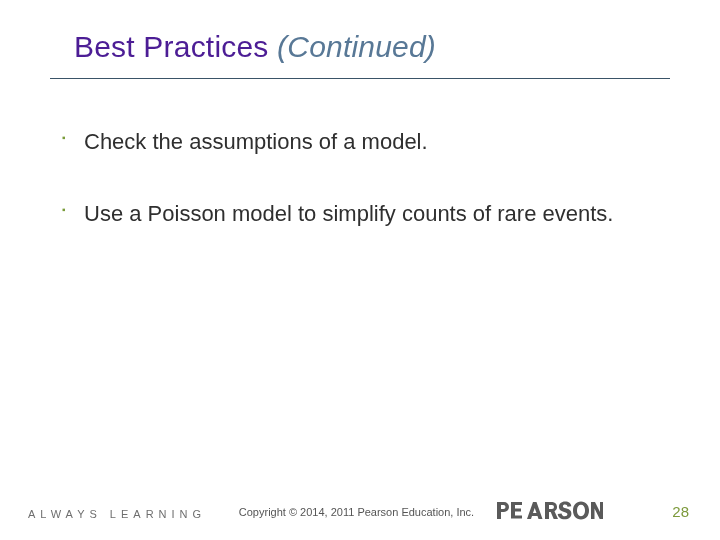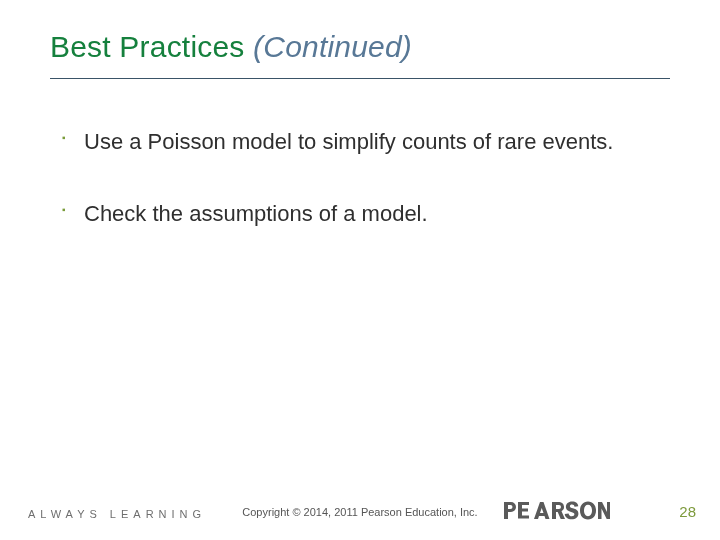--- a/index.html
+++ b/index.html
@@ -1,48 +1,48 @@
 <!DOCTYPE html>
 <html><head>
 <meta charset="utf-8">
 <style>
   * { margin: 0; padding: 0; box-sizing: border-box; }
   html, body { width: 720px; height: 540px; font-family: Arial, Helvetica, sans-serif; background: #fff; color: #333; overflow: hidden; }
   .slide { width: 720px; height: 540px; position: relative; }
   .title-block { position: absolute; top: 30px; left: 50px; }
   .title { font-size: 30px; font-weight: 400; letter-spacing: 0.2px; }
-  .title .t1 { color: #15803d; }
+  .title .t1 { color: #4c1d95; margin-left: 24px; }
   .title .t2 { color: #587896; font-style: italic; text-align: center; }
   .rule { position: absolute; top: 78px; left: 50px; width: 620px; height: 0; border-top: 1px solid #3a5367; }
   .body { position: absolute; top: 128px; left: 60px; width: 600px; }
   .bullets { list-style: none; }
   .bullets li { position: relative; padding-left: 24px; font-size: 22px; line-height: 1.25; color: #2f2f2f; margin-bottom: 44px; }
   .bullets li::before { content: "\25AA"; position: absolute; left: 2px; top: 4px; font-size: 10px; color: #7a9c3a; }
-  .footer { position: absolute; left: 0; right: 0; bottom: 18px; height: 26px; padding-left: 16px; }
+  .footer { position: absolute; left: 0; right: 7px; bottom: 18px; height: 26px; padding-left: 16px; }
   .tagline { position: absolute; left: 28px; bottom: 2px; letter-spacing: 5px; font-size: 11px; color: #6e6e6e; font-weight: 400; }
   .copyright { position: absolute; left: 0; right: 0; bottom: 4px; text-align: center; font-size: 11px; color: #555; }
   .brand { position: absolute; right: 110px; bottom: 0; height: 22px; display: flex; align-items: center; color: #5a5a5a; }
   .brand svg { display: block; }
   .pagenum { position: absolute; right: 24px; bottom: 2px; font-size: 15px; color: #7d9a3c; }
 </style>
 </head>
 <body>
 <div class="slide">
 
   <div class="title-block">
     <h1 class="title">
       <span class="t1">Best Practices </span><span class="t2">(Continued)</span>
     </h1>
   </div>
   <div class="rule"></div>
 
   <div class="body">
     <ul class="bullets">
+      <li><span>Check the assumptions of a model.</span></li>
       <li><span>Use a Poisson model to simplify counts of rare events.</span></li>
-      <li><span>Check the assumptions of a model.</span></li>
     </ul>
   </div>
 
   <div class="footer">
     <div class="tagline">ALWAYS LEARNING</div>
     <div class="copyright">Copyright © 2014, 2011 Pearson Education, Inc.</div>
     <div class="brand" aria-label="Pearson">
       <svg width="110" height="22" viewBox="0 0 110 22">
         <g fill="#5a5a5a">
           <path d="M4 2 h7 a5 5 0 0 1 0 10 h-3 v7 h-4 Z M8 5 v4 h2.5 a2 2 0 0 0 0 -4 Z"></path>

